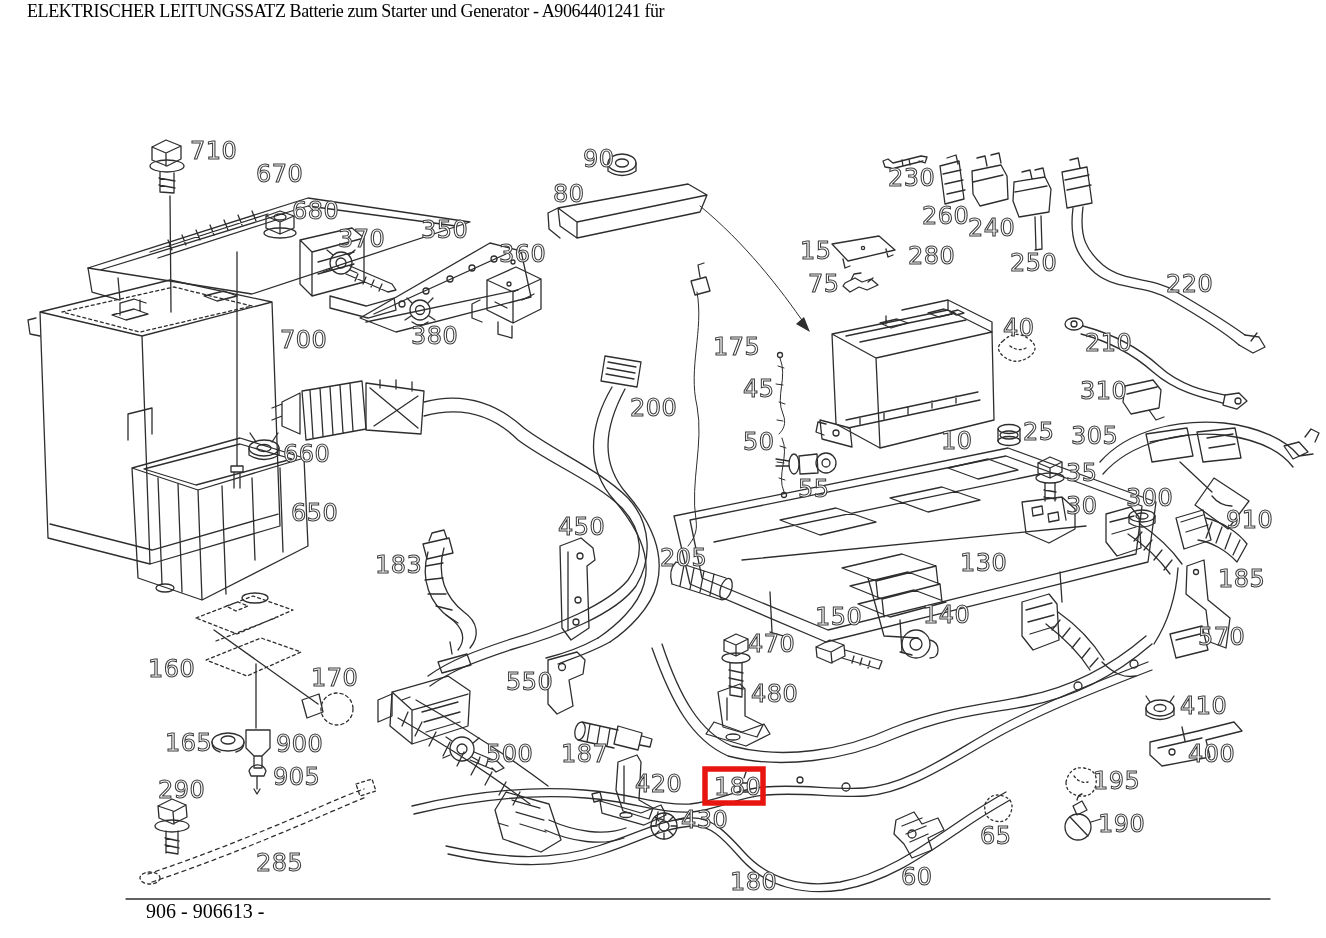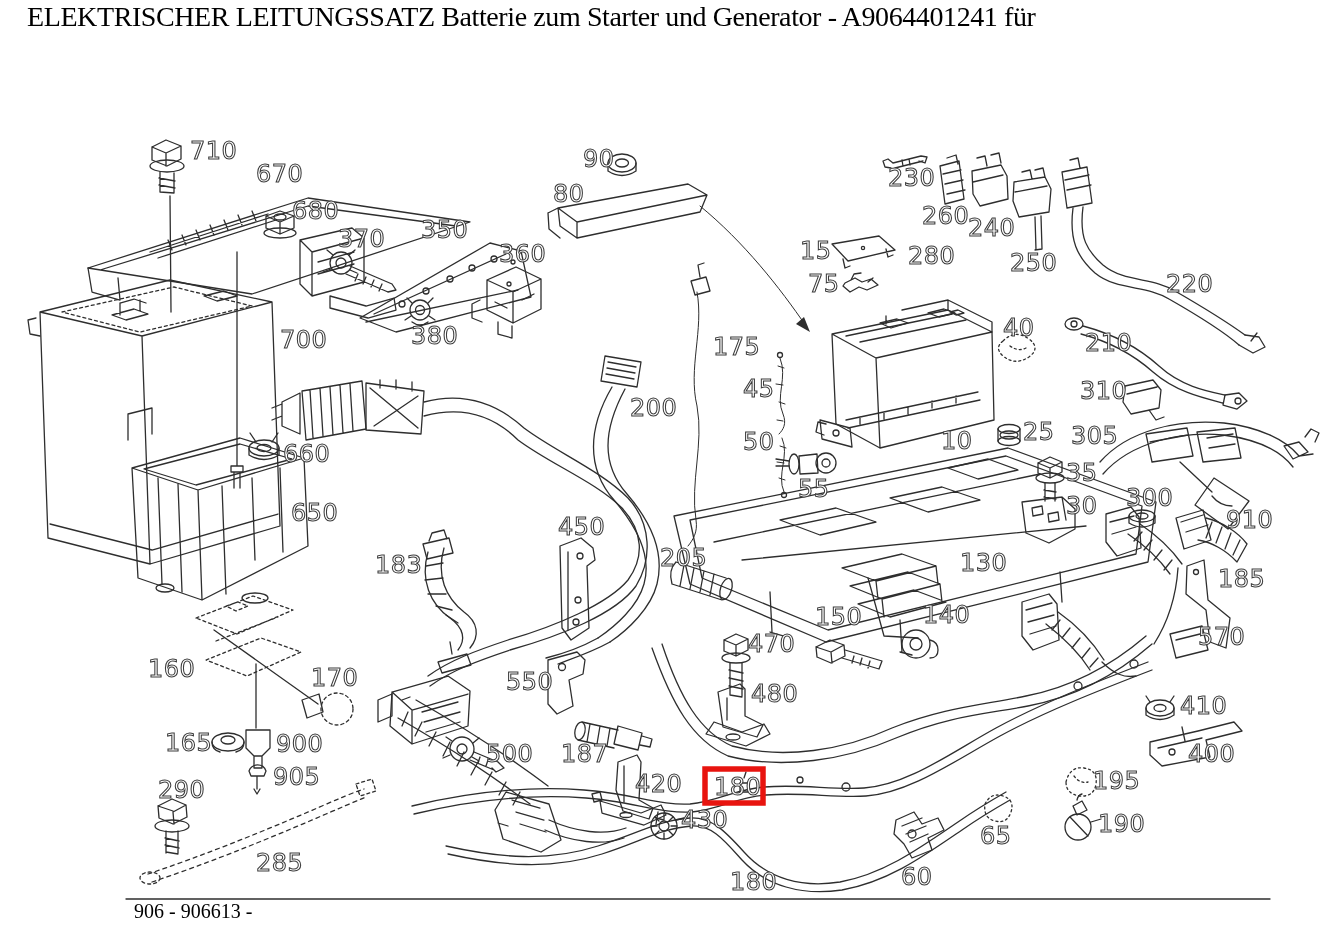--- a/index.html
+++ b/index.html
@@ -1,19 +1,19 @@
 <!DOCTYPE html>
 <html><head>
 <meta charset="utf-8">
 <style>
   html,body{margin:0;padding:0;background:#ffffff;}
   body{width:1326px;height:938px;position:relative;overflow:hidden;font-family:"DejaVu Sans",sans-serif;}
   .stage{position:absolute;inset:0;}
-  .title{position:absolute;left:27px;top:1px;font-family:"Liberation Serif",serif;font-size:28px;letter-spacing:-0.4px;color:#000;white-space:nowrap;}
-  .footer-code{position:absolute;left:134px;top:900px;font-family:"Liberation Serif",serif;font-size:20px;color:#000;white-space:nowrap;}
+  .title{position:absolute;left:27px;top:1px;font-family:"Liberation Serif",serif;font-size:18px;letter-spacing:-0.4px;color:#000;white-space:nowrap;}
+  .footer-code{position:absolute;left:146px;top:900px;font-family:"Liberation Serif",serif;font-size:20px;color:#000;white-space:nowrap;}
   svg.diagram{position:absolute;left:0;top:0;}
   .art path,.art circle,.art ellipse,.art rect{stroke:var(--line,#2e2e2e);fill:none;stroke-width:1.3;stroke-linecap:round;stroke-linejoin:round;}
   .art .fill{fill:var(--line,#2e2e2e);stroke:none;}
   .art .thin{stroke-width:1;}
   .callout{font-family:"DejaVu Sans",sans-serif;font-size:24px;letter-spacing:0.5px;fill:#ffffff;stroke:#3c3c3c;stroke-width:1.05px;cursor:pointer;}
   .divider{stroke:#2e2e2e;stroke-width:1.7;}
 </style>
 </head>
 <body>
 

